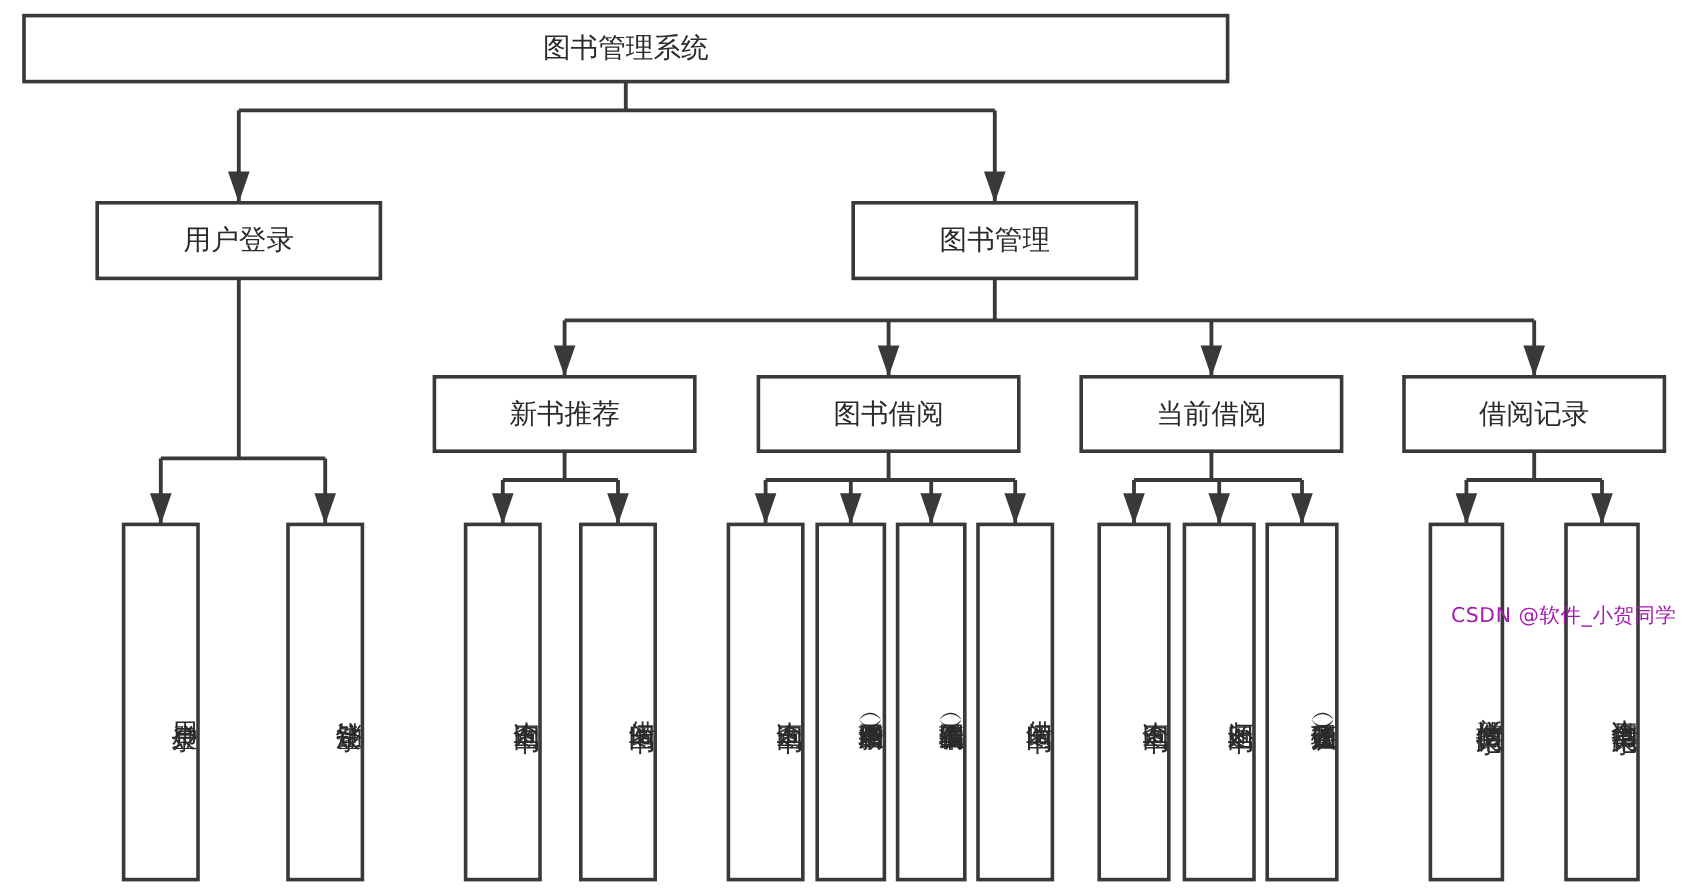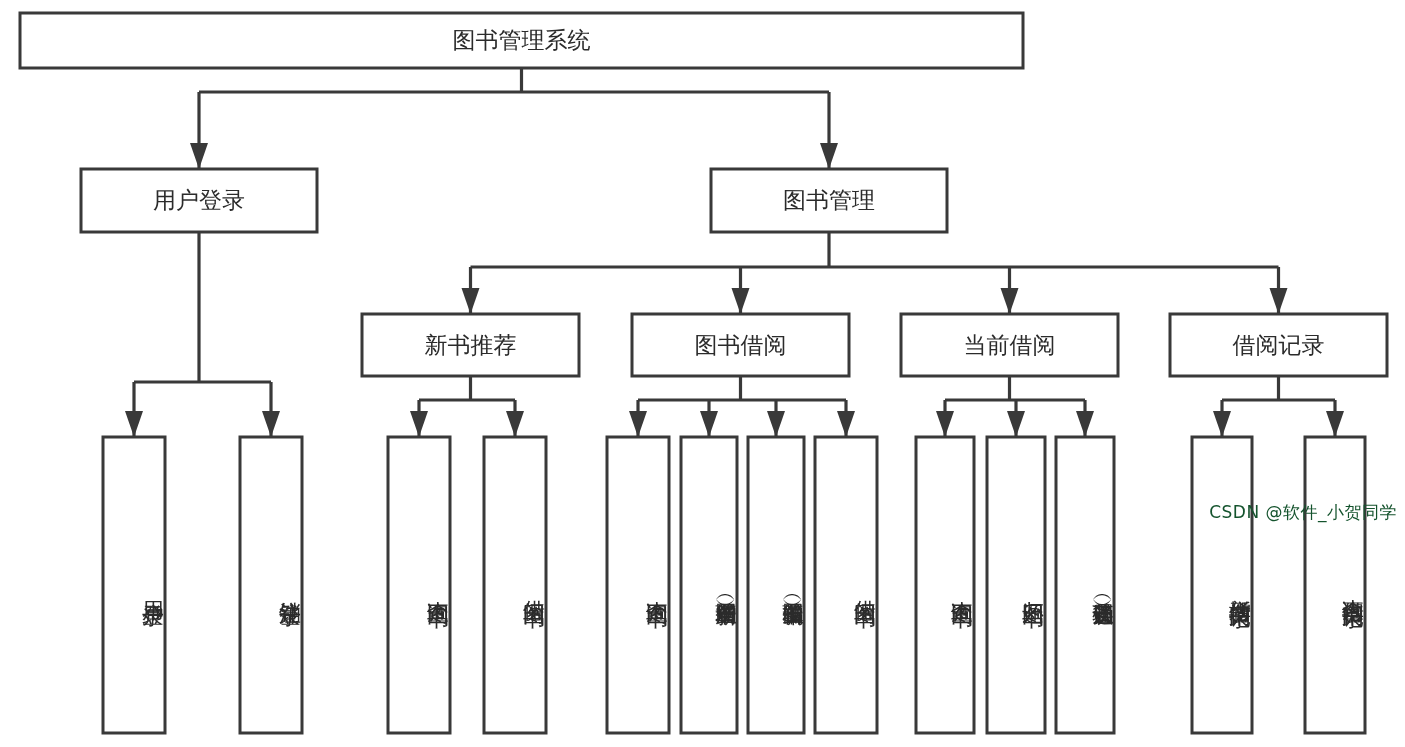--- a/index.html
+++ b/index.html
@@ -64,21 +64,21 @@
     justify-content: center;
     white-space: nowrap;
     pointer-events: none;
   }
   .watermark {
     position: absolute;
     right: 8px;
     bottom: 6px;
     font-family: "DejaVu Sans", "Liberation Sans", sans-serif;
     font-size: 17px;
-    color: #14532d;
+    color: #a21caf;
     letter-spacing: 0.5px;
     white-space: nowrap;
   }
 </style>
 </head>
 <body>
 
 <div id="diagram-root">
 
   <svg id="flowchart" viewBox="0 0 1405 747">

